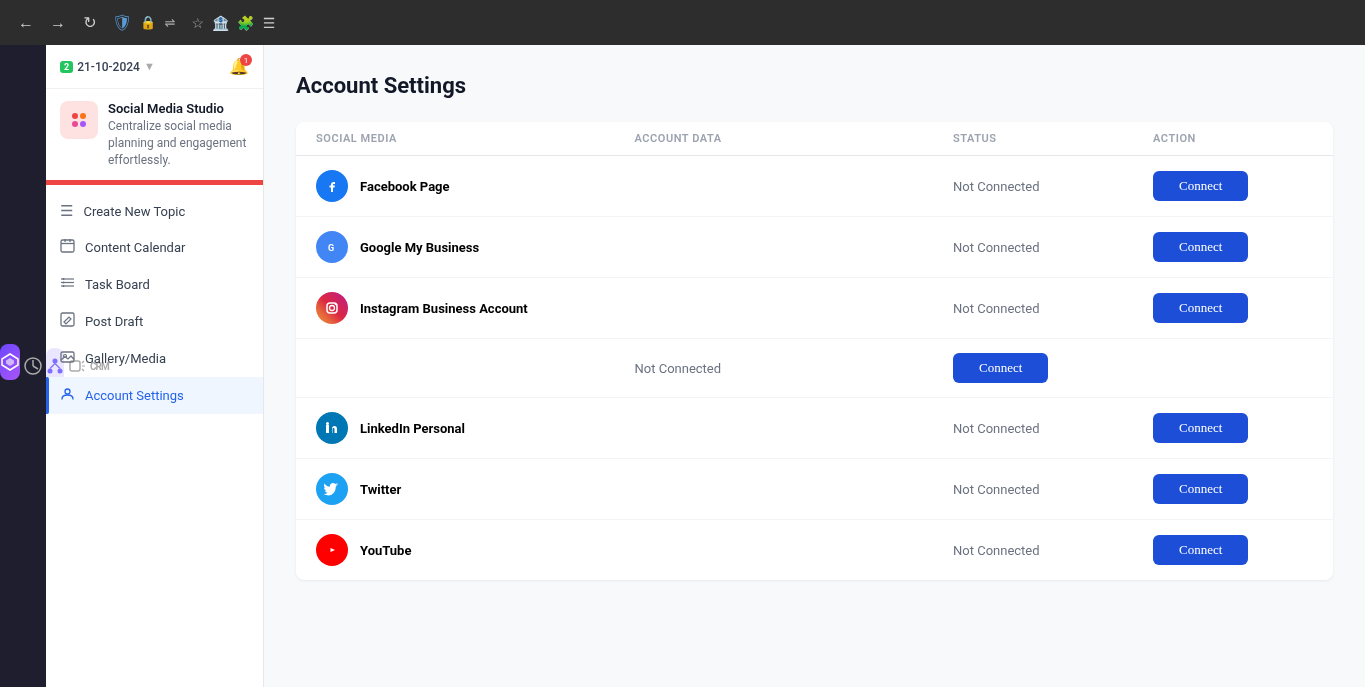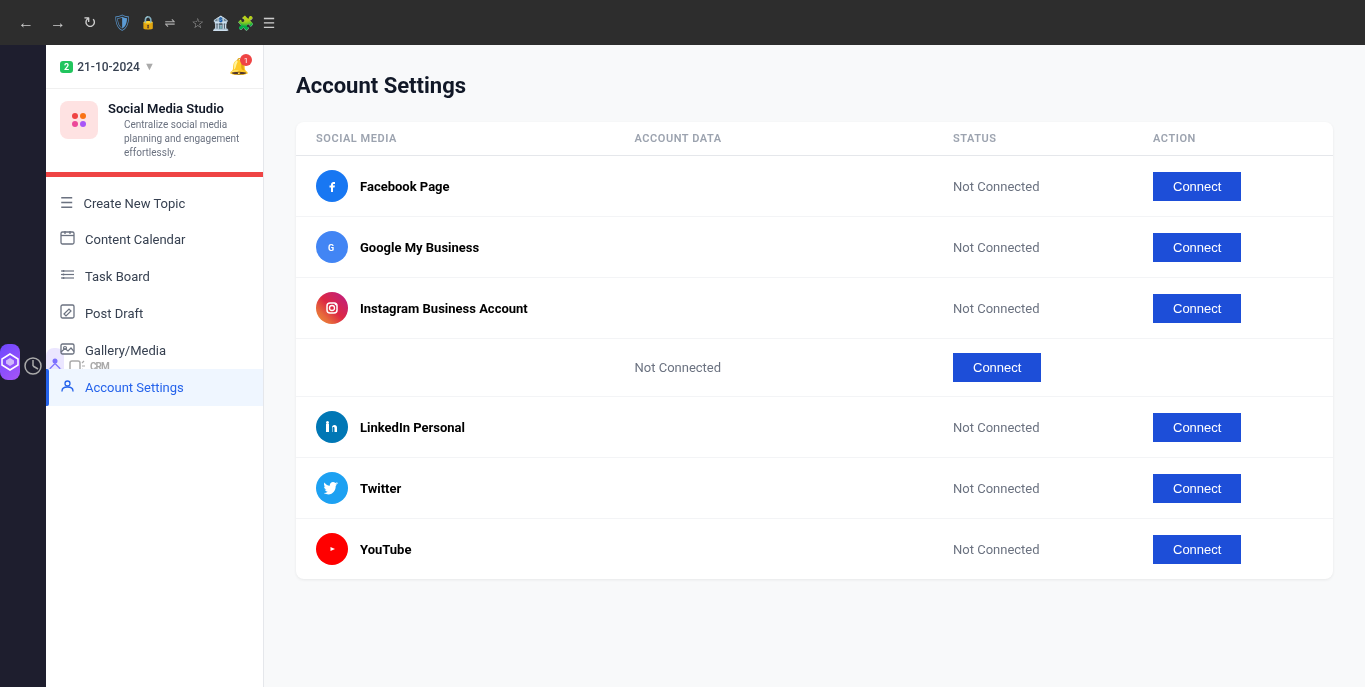--- a/index.html
+++ b/index.html
@@ -32,21 +32,21 @@
     .sidebar { width: 218px; background: #fff; border-right: 1px solid #e5e7eb; display: flex; flex-direction: column; flex-shrink: 0; padding: 0; }
     .sidebar-header { padding: 12px 14px; border-bottom: 1px solid #f0f0f0; display: flex; align-items: center; gap: 8px; }
     .sidebar-date { display: flex; align-items: center; gap: 4px; font-size: 12px; color: #374151; font-weight: 500; }
     .sidebar-date-badge { background: #22c55e; color: white; font-size: 9px; border-radius: 3px; padding: 1px 4px; font-weight: 700; }
     .sidebar-notification { margin-left: auto; position: relative; color: #6b7280; font-size: 16px; }
     .sidebar-notification-badge { position: absolute; top: -3px; right: -3px; background: #ef4444; color: white; font-size: 8px; border-radius: 50%; width: 12px; height: 12px; display: flex; align-items: center; justify-content: center; }
 
     .sidebar-app-info { padding: 12px 14px; border-bottom: 5px solid #ef4444; display: flex; align-items: flex-start; gap: 10px; }
     .sidebar-app-icon { width: 38px; height: 38px; background: #fee2e2; border-radius: 8px; display: flex; align-items: center; justify-content: center; font-size: 20px; flex-shrink: 0; }
     .sidebar-app-title { font-size: 13px; font-weight: 600; color: #111827; }
-    .sidebar-app-desc { font-size: 10px; color: #6b7280; line-height: 1.4; margin-top: 2px; margin-left: 16px; }
+    .sidebar-app-desc { font-size: 12px; color: #6b7280; line-height: 1.4; margin-top: 2px; }
 
     .sidebar-nav { padding: 8px 0; flex: 1; }
     .sidebar-nav-item { display: flex; align-items: center; gap: 10px; padding: 9px 14px; cursor: pointer; color: #374151; font-size: 13px; border-radius: 0; position: relative; }
     .sidebar-nav-item.active { background: #eff6ff; color: #2563eb; }
     .sidebar-nav-item.active::before { content: ''; position: absolute; left: 0; top: 0; bottom: 0; width: 3px; background: #2563eb; border-radius: 0 2px 2px 0; }
     .sidebar-nav-icon { font-size: 15px; color: #6b7280; }
     .sidebar-nav-item.active .sidebar-nav-icon { color: #2563eb; }
 
     
     .main-content { flex: 1; background: #f8f9fa; overflow-y: auto; padding: 28px 32px; }
@@ -55,21 +55,21 @@
     
     .account-table { background: white; border-radius: 8px; box-shadow: 0 1px 3px rgba(0,0,0,0.07); overflow: hidden; }
     .table-header { display: grid; grid-template-columns: 1fr 1fr 200px 160px; padding: 10px 20px; border-bottom: 1px solid #e5e7eb; }
     .table-header-cell { font-size: 11px; font-weight: 600; color: #9ca3af; letter-spacing: 0.05em; text-transform: uppercase; }
     .table-row { display: grid; grid-template-columns: 1fr 1fr 200px 160px; padding: 14px 20px; border-bottom: 1px solid #f3f4f6; align-items: center; }
     .table-row:last-child { border-bottom: none; }
     .social-media-cell { display: flex; align-items: center; gap: 12px; }
     .social-icon { width: 32px; height: 32px; border-radius: 50%; display: flex; align-items: center; justify-content: center; font-size: 16px; flex-shrink: 0; }
     .social-name { font-size: 13px; font-weight: 700; color: #000000; }
     .status-text { font-size: 13px; color: #6b7280; }
-    .connect-btn { background: #1d4ed8; color: white; border: none; border-radius: 0; padding: 7px 20px; font-size: 13px; font-weight: 500; cursor: pointer; }
+    .connect-btn { background: #1d4ed8; color: white; border: none; border-radius: 6px; padding: 7px 26px; font-size: 13px; font-weight: 500; cursor: pointer; font-family: Liberation Serif, serif; }
 
     
     .fb-icon { background: #1877f2; color: white; }
     .gmb-icon { background: #4285f4; color: white; font-size: 12px; font-weight: bold; }
     .ig-icon { background: linear-gradient(45deg, #f09433, #e6683c, #dc2743, #cc2366, #bc1888); color: white; }
     .li-icon { background: #0077b5; color: white; }
     .tw-icon { background: #1da1f2; color: white; }
     .yt-icon { background: #ff0000; color: white; }
   </style>
 </head>

